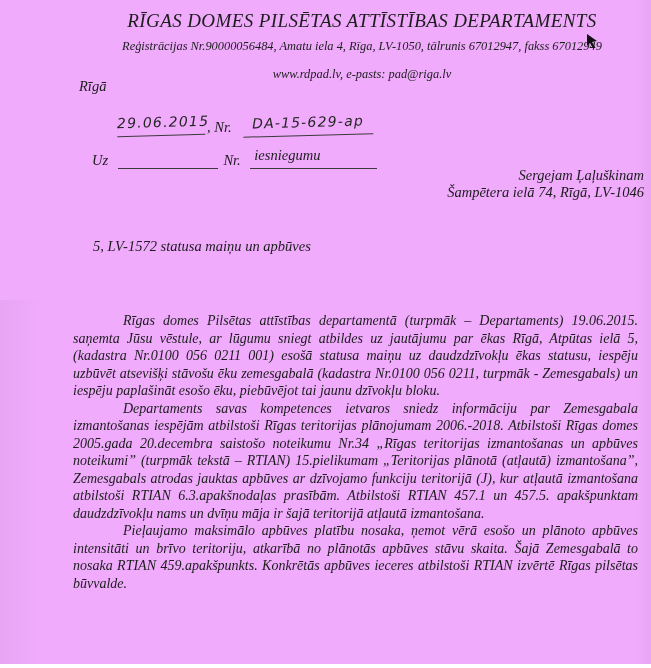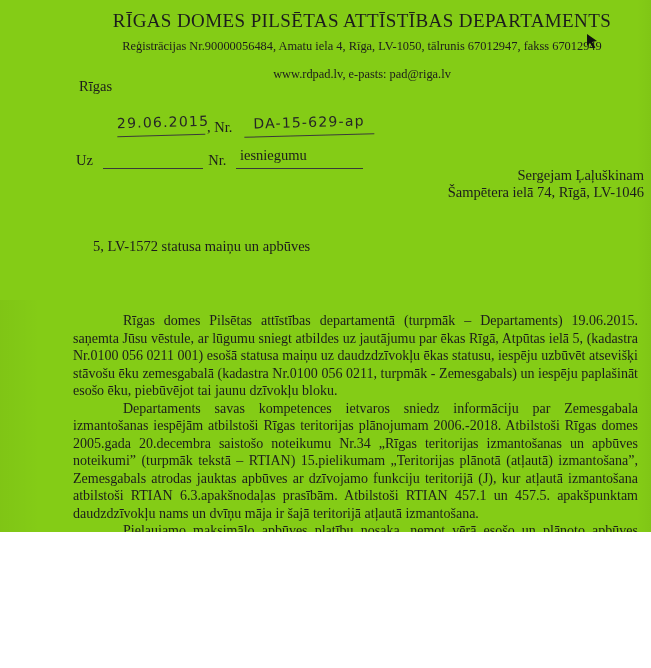--- a/index.html
+++ b/index.html
@@ -3,25 +3,26 @@
 <meta charset="utf-8">
 <style>
   html, body {
     margin: 0;
     padding: 0;
     background: #ffffff;
   }
   .page {
     position: relative;
     width: 651px;
-    height: 532px;
-    background: #84cc16;
+    height: 664px;
+    background: #f0abfc;
     font-family: "Liberation Serif", serif;
     color: #1c1c1c;
     overflow: hidden;
+    font-style: italic;
   }
   
   .page::before {
     content: "";
     position: absolute;
     left: 0; top: 300px;
     width: 40px; height: 368px;
     background: linear-gradient(to right, rgba(0,0,0,0.035), rgba(0,0,0,0));
     pointer-events: none;
   }
@@ -71,21 +72,21 @@
 
   .date-row {
     position: absolute;
     left: 117px;
     top: 110px;
     font-size: 14.5px;
     white-space: nowrap;
   }
   .uz-row {
     position: absolute;
-    left: 76px;
+    left: 92px;
     top: 143px;
     font-size: 14.5px;
     white-space: nowrap;
   }
   .underfield {
     display: inline-block;
     border-bottom: 1.5px solid #3a3a3a;
     text-align: center;
     vertical-align: bottom;
     height: 25px;
@@ -143,21 +144,21 @@
   <div class="header">
     <div class="title">RĪGAS DOMES PILSĒTAS ATTĪSTĪBAS DEPARTAMENTS</div>
     <div class="regline">Reģistrācijas Nr.90000056484, Amatu iela 4, Rīga, LV-1050, tālrunis 67012947, fakss 67012949</div>
     <div class="webline">www.rdpad.lv, e-pasts: pad@riga.lv</div>
   </div>
 
   <svg class="cursor-icon" width="14" height="16" viewBox="0 0 14 16">
     <polygon points="1,0 11,7 6,8 9,13 7,14 4,9 1,12" fill="#111"></polygon>
   </svg>
 
-  <div class="place">Rīgas</div>
+  <div class="place">Rīgā</div>
 
   <div class="date-row">
     <span class="underfield w-date hw">29.06.2015</span><span class="nr-lbl">, Nr.</span>
     <span class="underfield w-docnr hw">DA-15-629-ap</span>
   </div>
 
   <div class="uz-row">
     <span>Uz</span>
     <span class="underfield w-blank"></span>
     <span class="nr-lbl">Nr.</span>

